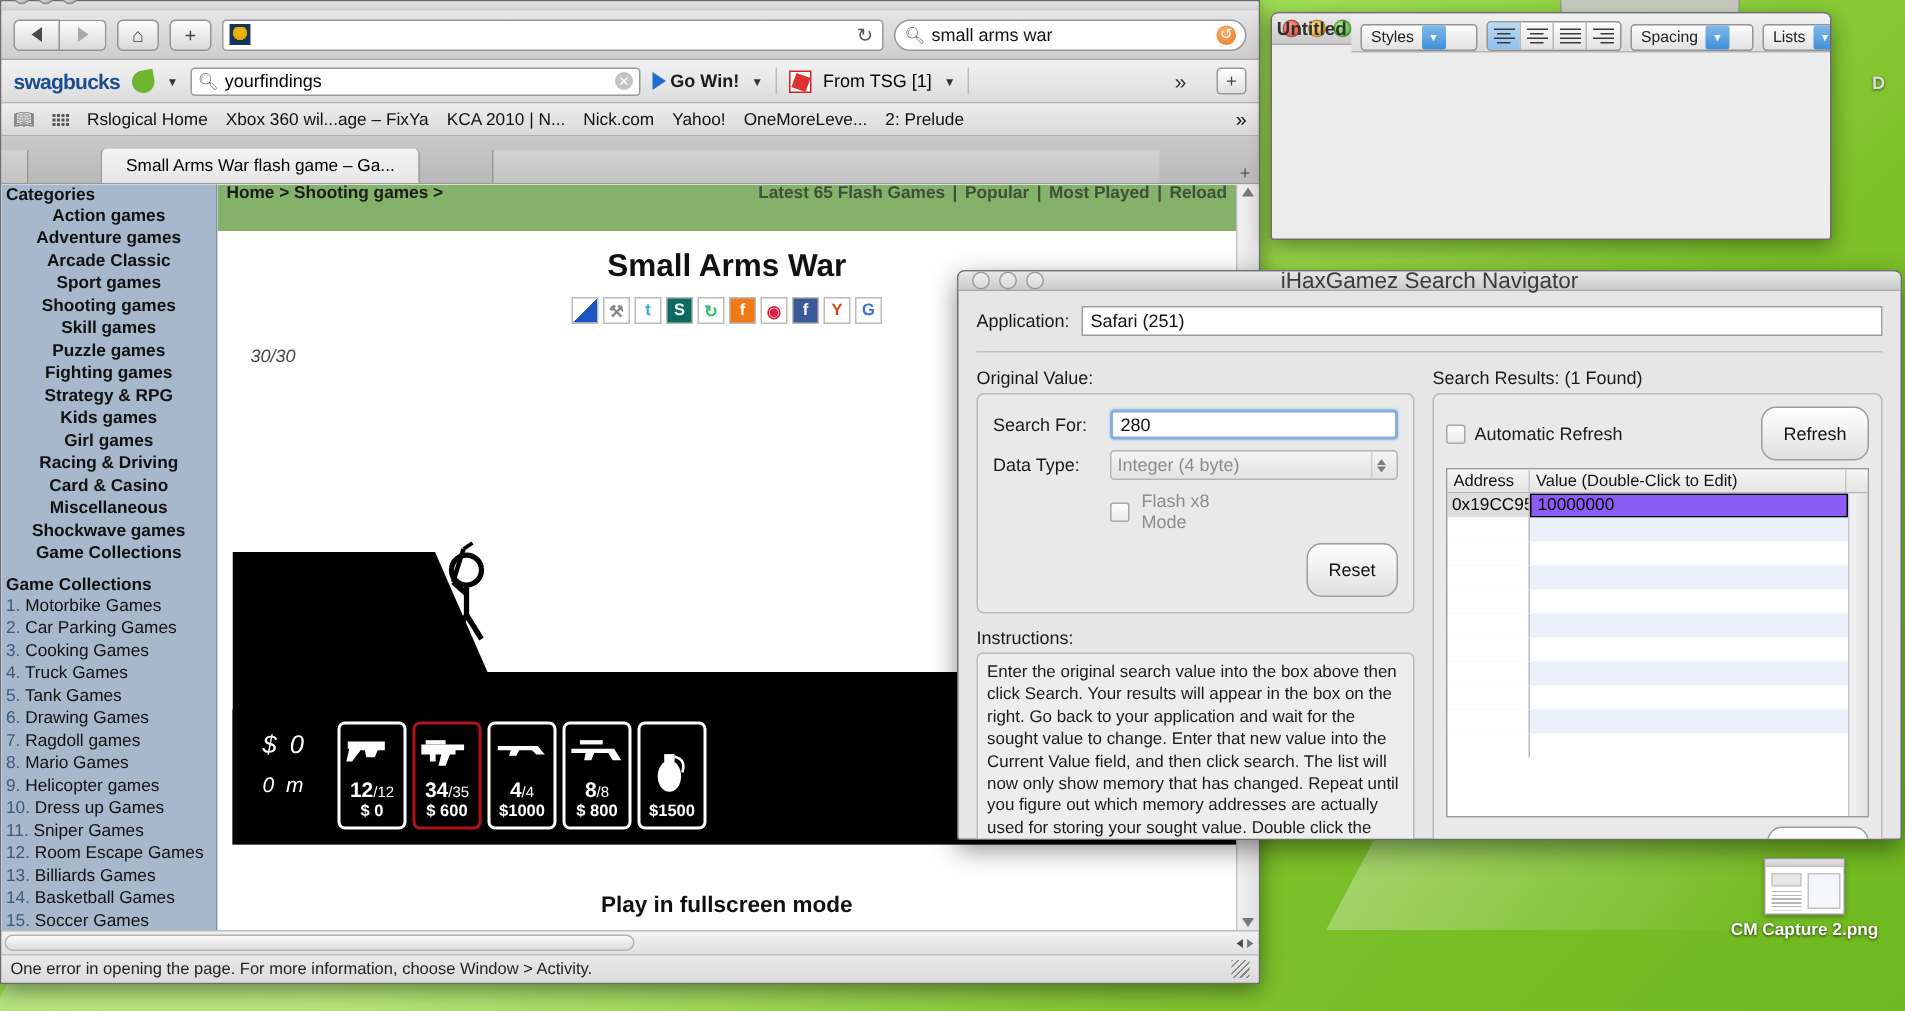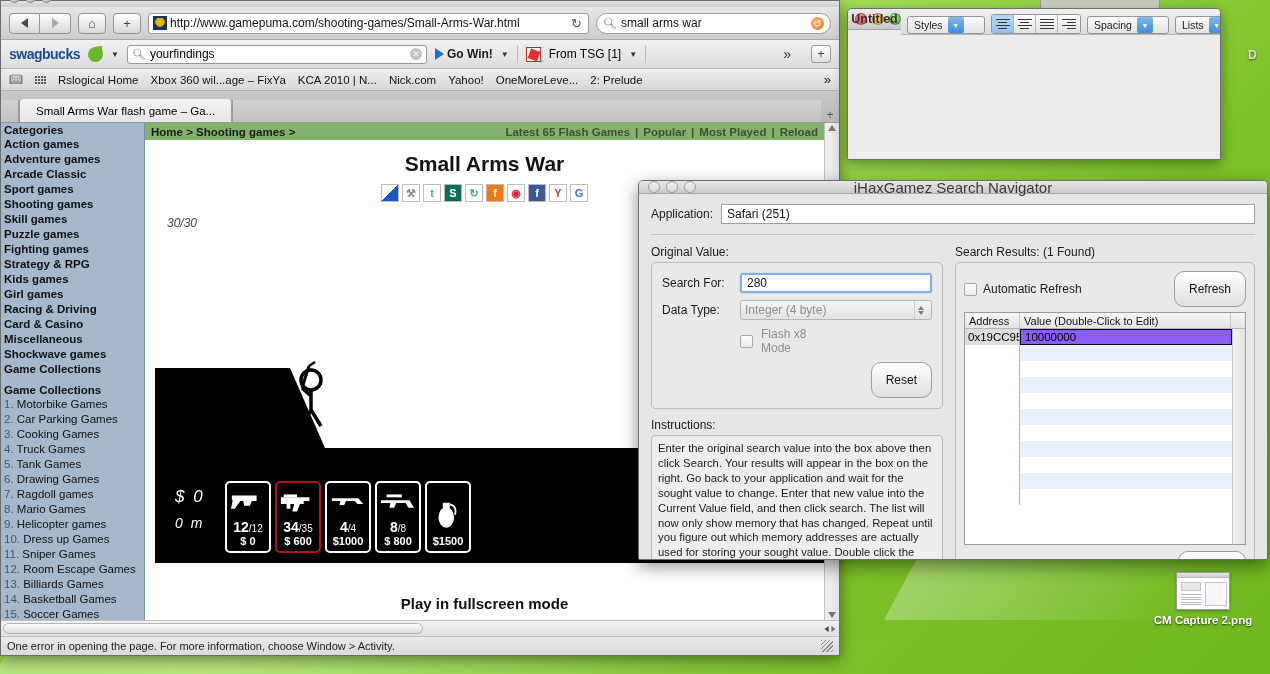--- a/index.html
+++ b/index.html
@@ -116,48 +116,48 @@
   }
   .bk-icon { font-size: 11px; color:#555; }
   .grid-icon { display:grid; grid-template-columns: repeat(4,2px); grid-template-rows: repeat(3,2px); gap:1px; }
   .grid-icon i { background:#555; display:block; width:2px;height:2px; }
   .bk-item { white-space: nowrap; }
   .bk-more { margin-left:auto; font-size: 13px; }
 
   
   .sf-tabs {
     height: 32px; background: linear-gradient(#c9c9c9,#b9b9b9);
-    border-bottom: 1px solid #999; display:flex; align-items:flex-end; position:relative;
+    border-bottom: 1px solid #999; display:flex; align-items:flex-end; position:relative;gap:48px;
   }
   .tab-stub { width: 18px; height:22px; background: linear-gradient(#d2d2d2,#c2c2c2); border-right:1px solid #9b9b9b; }
   .tab-active {
     height: 23px; padding: 0 16px; display:flex; align-items:center;
     background: linear-gradient(#f4f4f4,#e6e6e6);
     border-left:1px solid #9b9b9b; border-right:1px solid #9b9b9b;
     border-radius: 4px 4px 0 0; font-size: 11.5px; white-space:nowrap;
   }
   .tab-rest { flex:1; height:22px; background: linear-gradient(#d2d2d2,#c2c2c2); border-left:1px solid #9b9b9b; }
   .tab-plus { width:18px; text-align:center; font-size:12px; color:#555; }
 
   
   .sf-page { flex:1; display:flex; background:#fff; overflow:hidden; position:relative; }
   .sidebar {
     width: 144px; background: #a7b8cd; flex:none;
     font-size: 11.5px; color: #111; padding: 0; overflow:hidden;
     border-right: 1px solid #7d8fa5;
   }
   .sb-head { font-weight: bold; padding: 1px 3px; white-space:nowrap; }
-  .sb-item { font-weight: bold; padding: 0px 3px; white-space:nowrap; line-height: 15px; }
+  .sb-item { font-weight: bold; padding: 0px 3px; white-space:nowrap; line-height: 15px; text-align: center; }
   .sb-num { padding: 0px 3px; white-space:nowrap; line-height: 15px; font-weight: normal; }
   .sb-num span.n { color:#3a5a7a; }
   .sb-gap { height: 6px; }
 
   .content { flex:1; position:relative; background:#fff; display:flex; flex-direction:column; overflow:hidden; }
   .greenbar {
-    height: 17px; background:#84b26a; display:flex; align-items:center;
+    height: 31px; background:#84b26a; display:flex; 
     padding: 0 6px; font-size: 11.5px; font-weight:bold; color:#1b1b1b;
   }
   .greenbar .right { margin-left:auto; display:flex; gap:5px; color:#3f4f38; }
   .pg-title { text-align:center; font-size: 21px; font-weight:bold; margin-top: 12px; color:#111; }
   .social { display:flex; justify-content:center; gap:3px; margin-top: 8px; }
   .sico { width: 18px; height:18px; border:1px solid #bbb; background:#fff;
      font-size: 11px; font-weight:bold; display:flex;align-items:center;justify-content:center; }
   .ammo-top { font-style: italic; font-size: 12px; color:#444; margin: 14px 0 0 22px; }
 
   .gamearea { position:absolute; left:10px; right:10px; top:240px; height: 200px; }
@@ -342,21 +342,20 @@
         </div>
     </div>
     <div class="tbtn">
         <span>⌂</span>
       </div>
     <div class="tbtn">
         <span>+</span>
       </div>
     <div class="urlbar">
       <span class="favicon"></span>
-      <span>http://www.gamepuma.com/shooting-games/Small-Arms-War.html</span>
       <span class="reload">↻</span>
     </div>
     <div class="searchbar">
       <span class="mag">🔍︎</span>
       <span>small arms war</span>
       <span class="orangecirc">↺</span>
     </div>
   </div>
 
   <div class="sf-swag">

